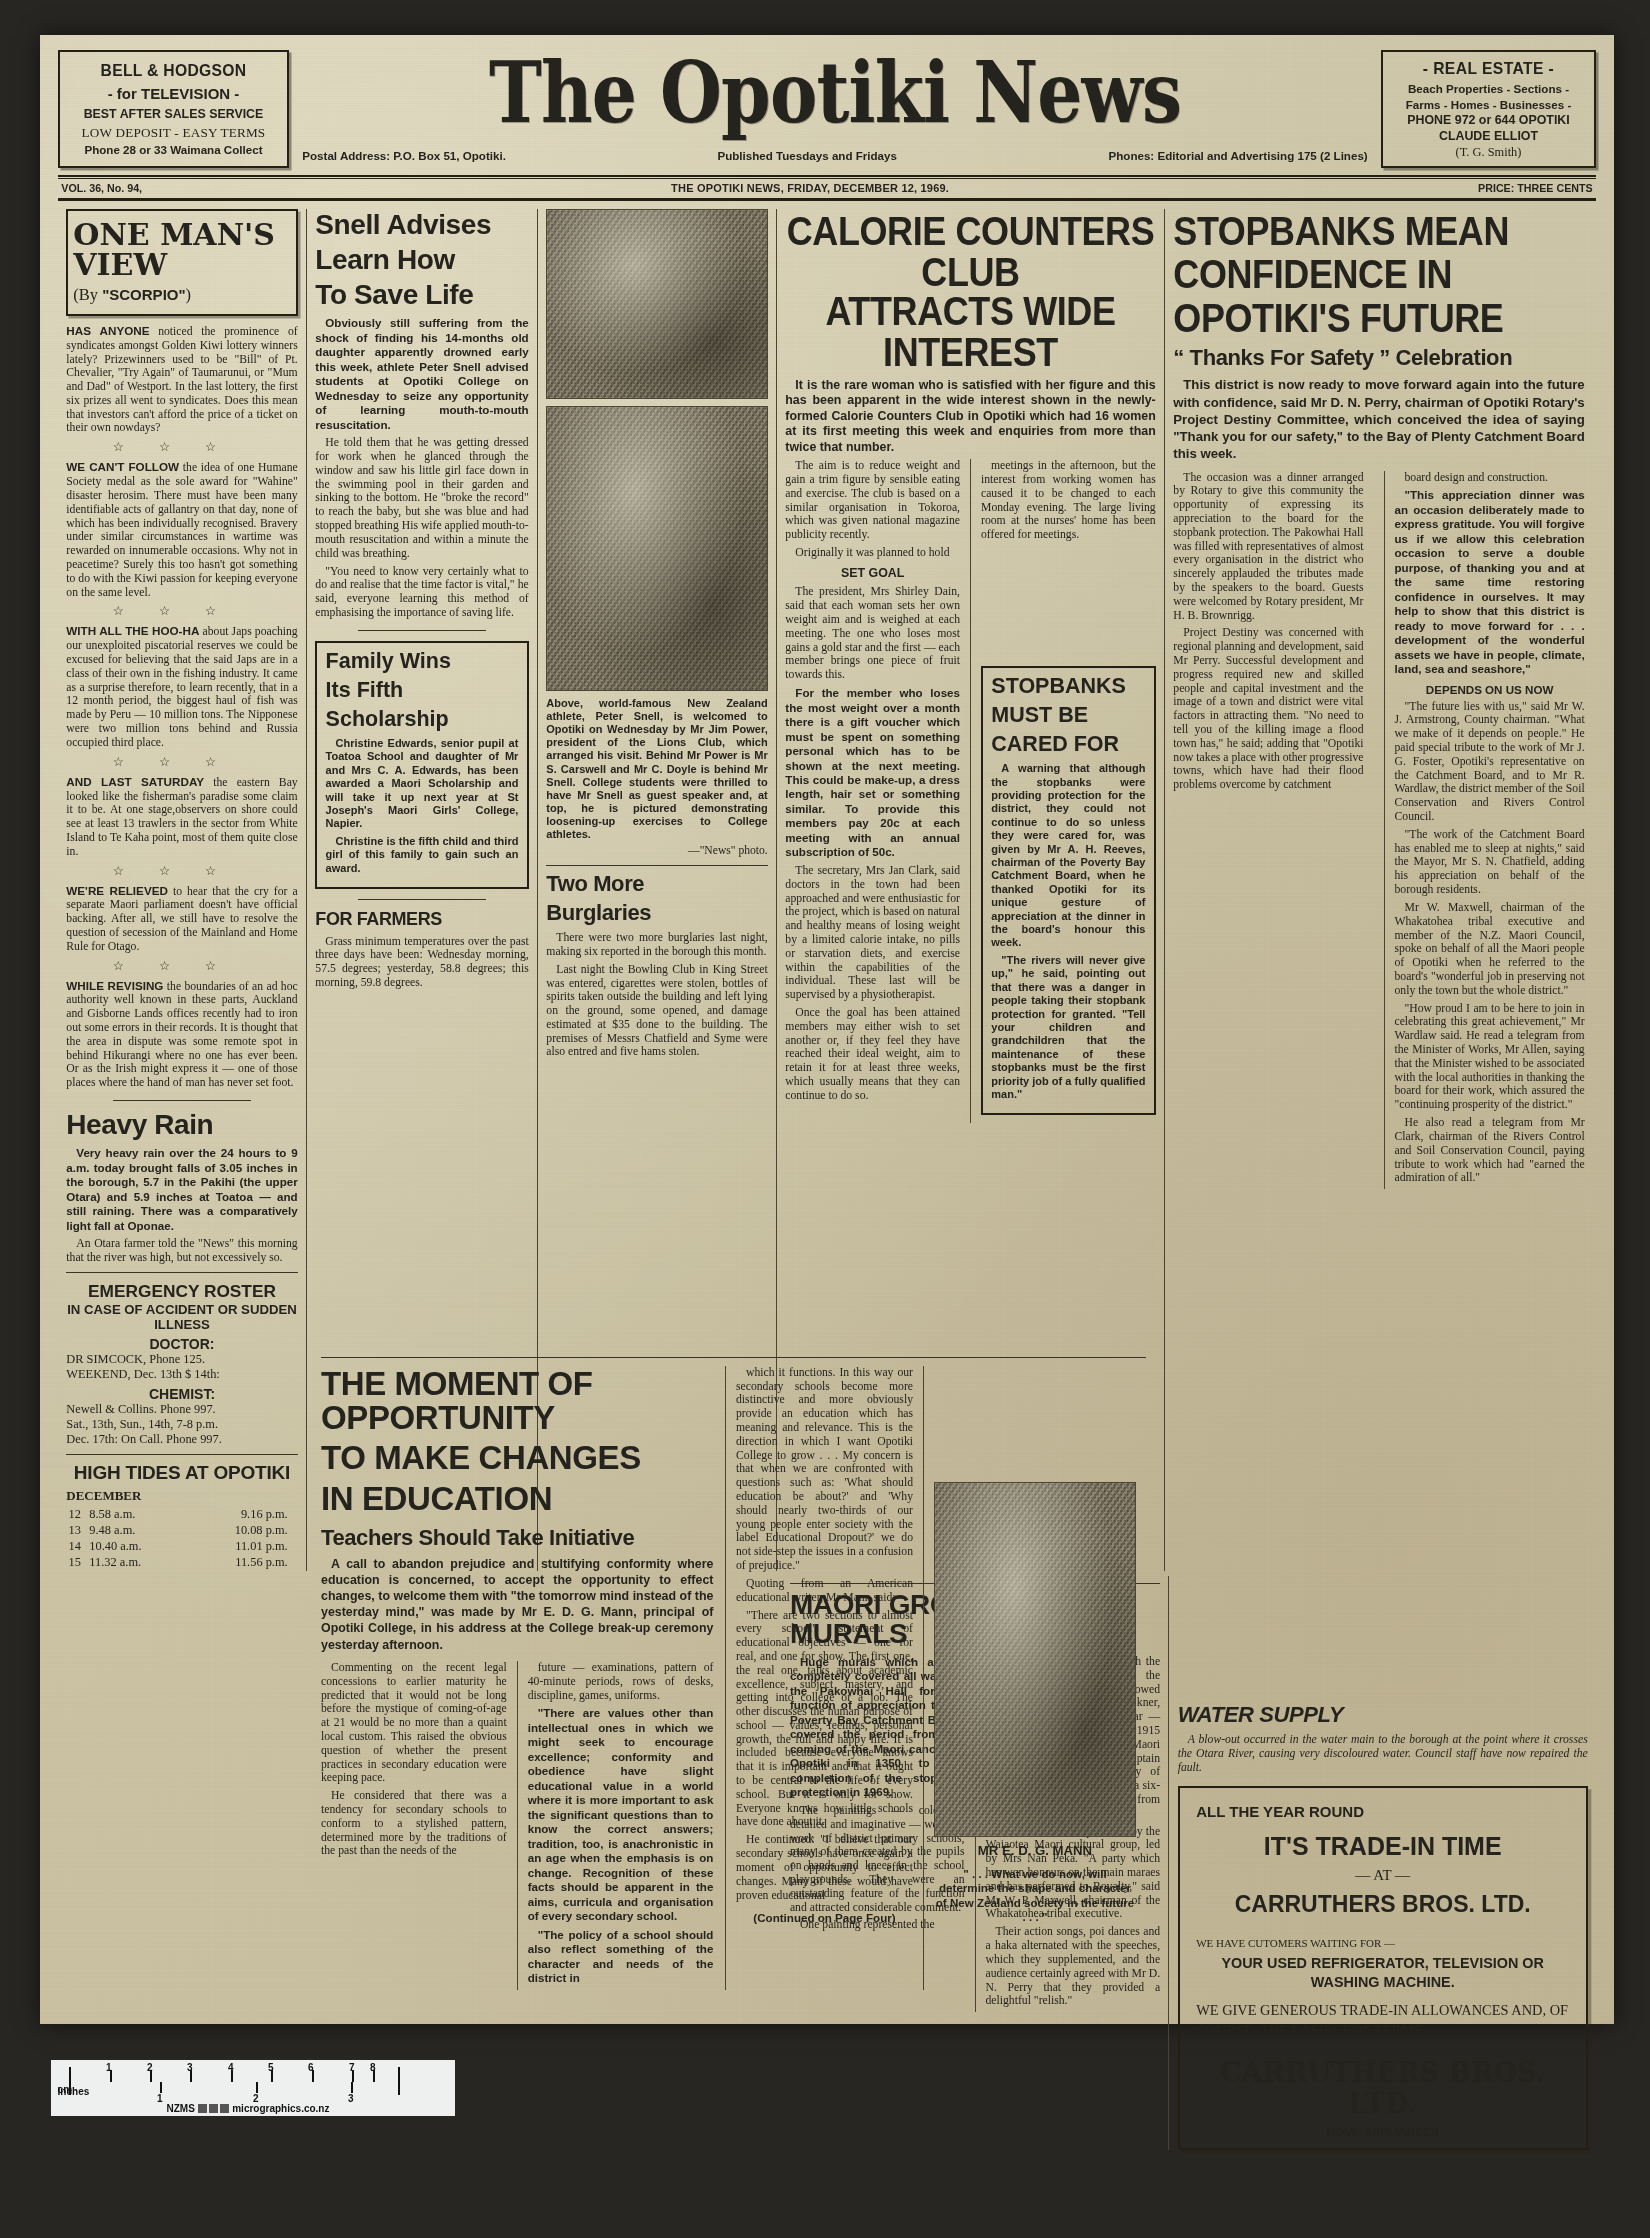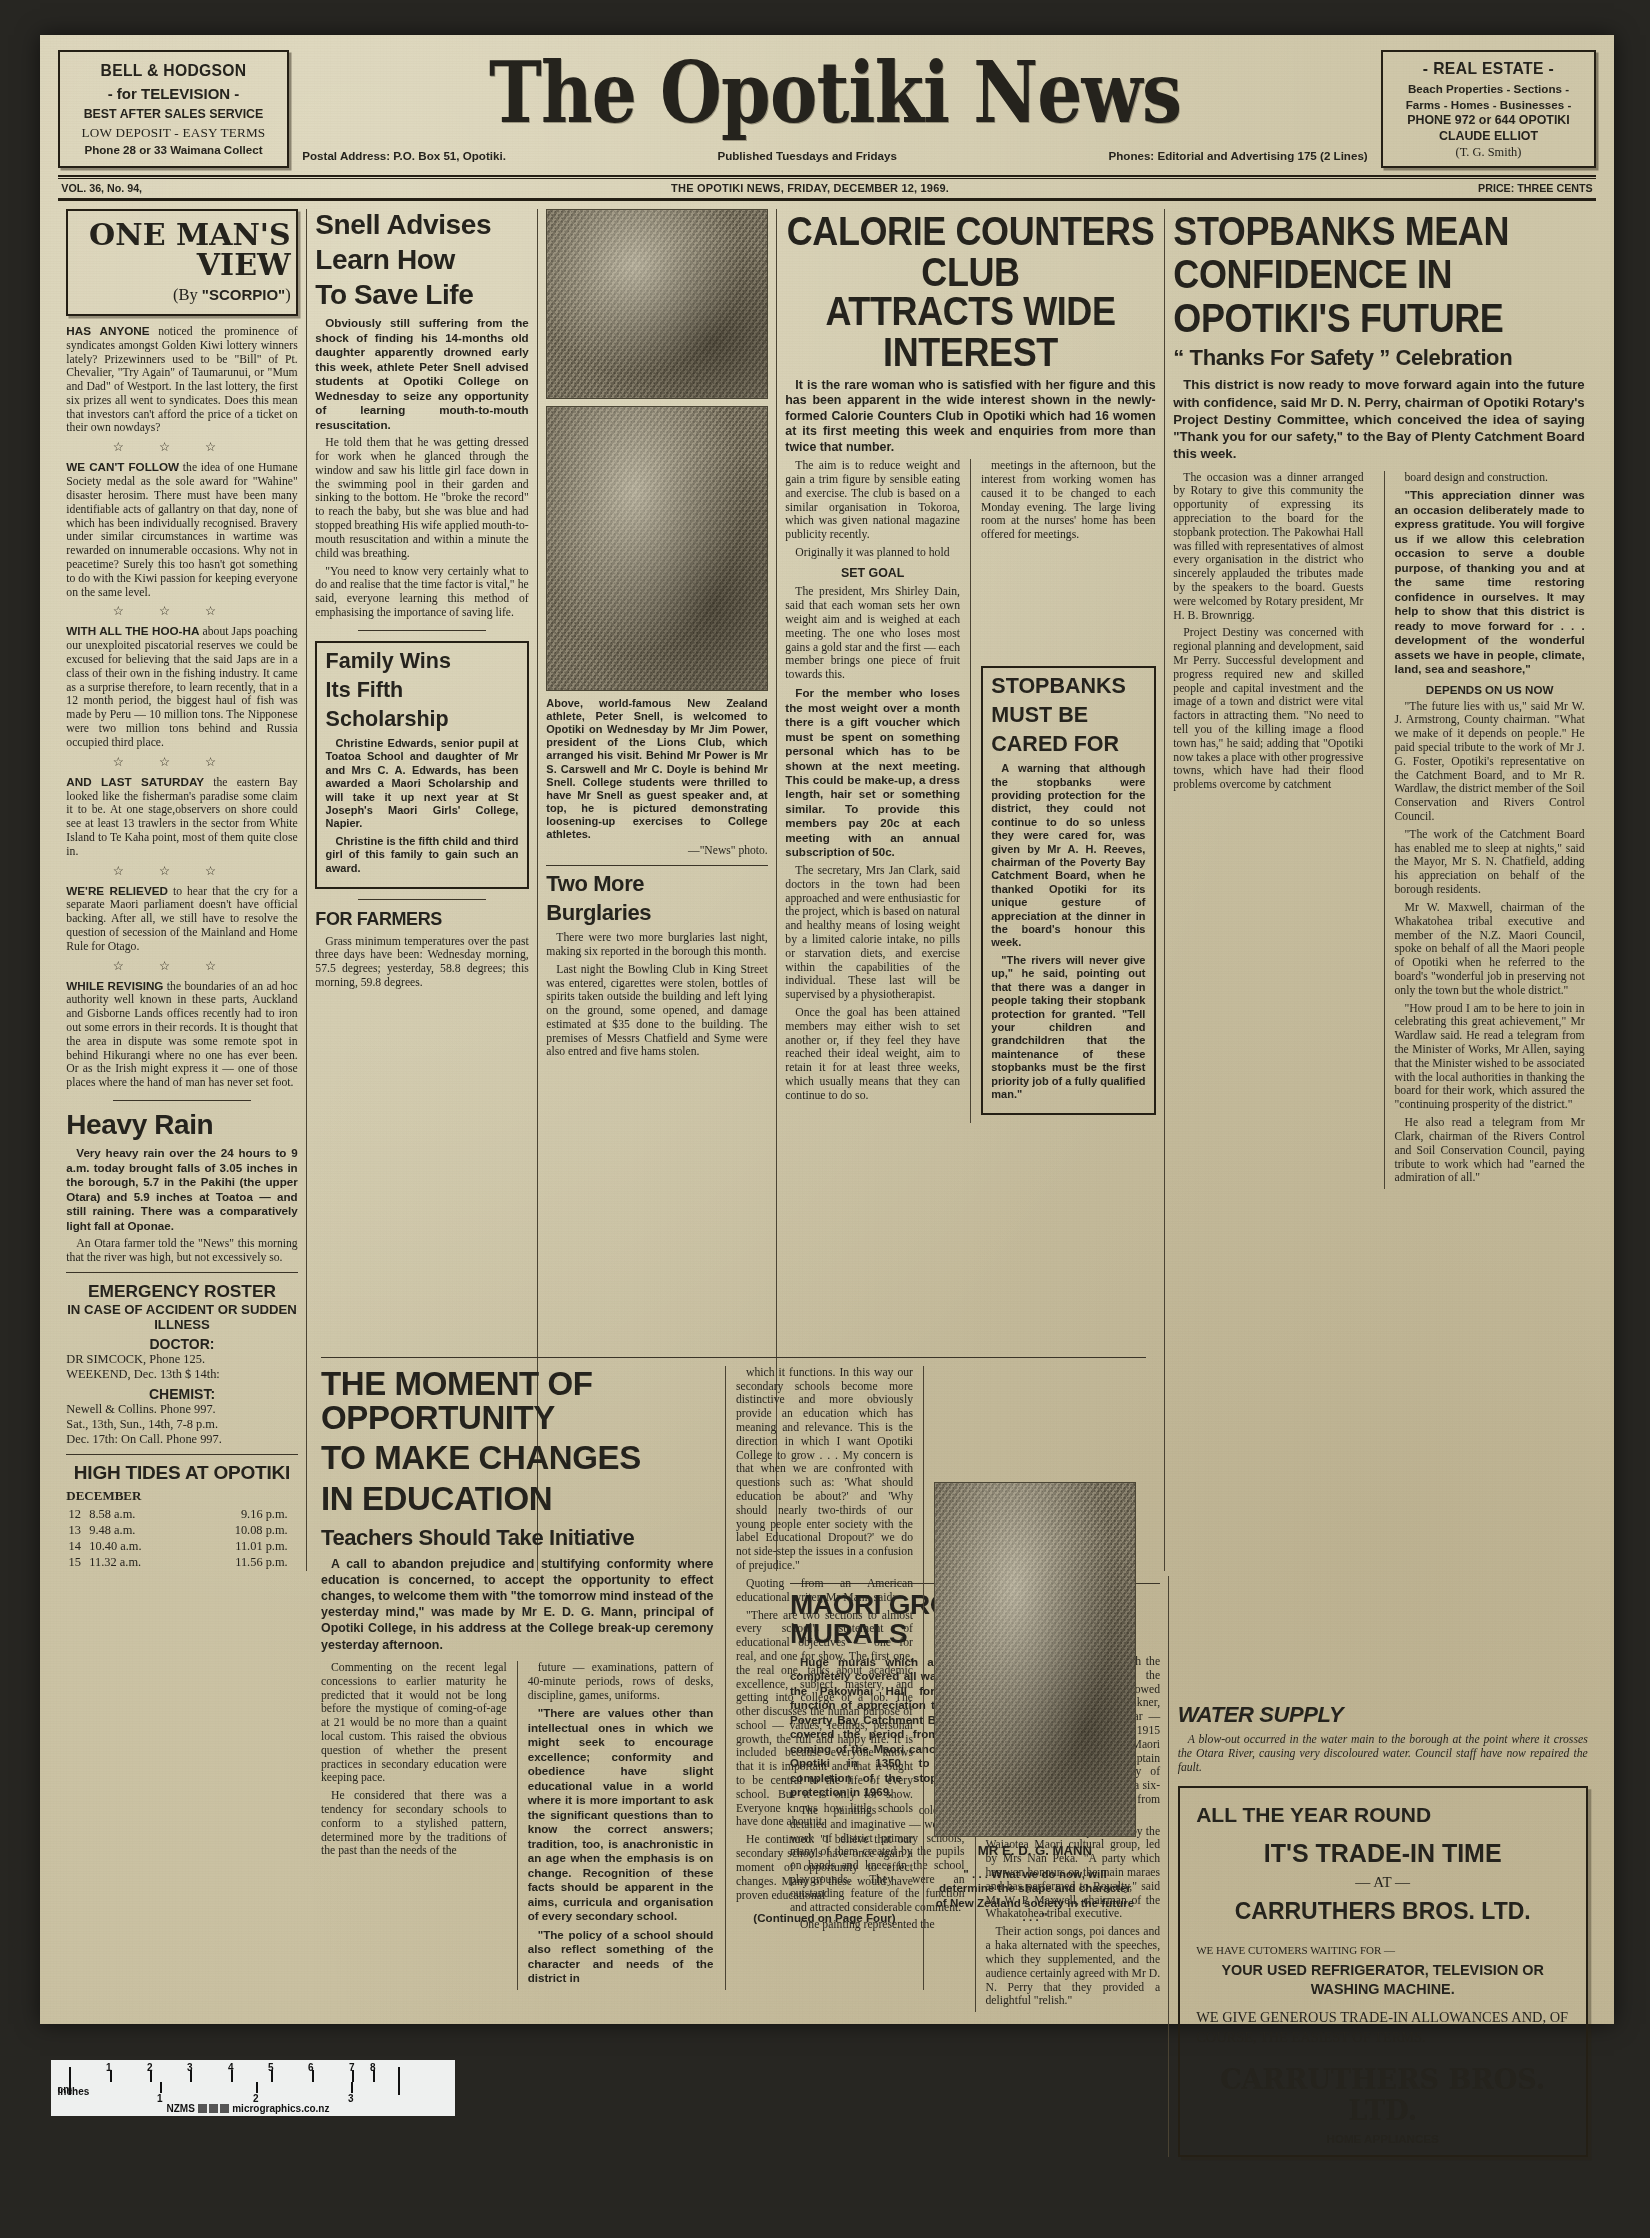--- a/index.html
+++ b/index.html
@@ -80,21 +80,21 @@
   p { margin:0 0 4.1px; font-size:11.7px; line-height:1.18; text-align:justify;
       hyphens:auto; -webkit-hyphens:auto; }
   p.lead { font-family:"Liberation Sans",sans-serif; font-weight:bold; font-size:11.6px; line-height:1.25; }
   p.ind { text-indent:10px; }
   .bold-run { font-family:"Liberation Sans",sans-serif; font-weight:bold; }
   .sub2 { display:flex; gap:10px; }
   .sub2 > div { flex:1; }
   .hr { border:0; border-top:1.2px solid #3a3428; margin:7.4px 0; }
   .hr-short { border:0; border-top:1.7px solid #3a3428; width:60%; margin:10px auto; }
 
-  .boxhd { border:2.5px double #241f15; padding:8.3px 5px; text-align:right; margin-bottom:8.3px;
+  .boxhd { border:2.5px double #241f15; padding:8.3px 5px; text-align:left; margin-bottom:8.3px;
     box-shadow:2.5px 2.5px 0 rgba(40,33,20,.4); }
   .boxhd .t1 { font-family:"DejaVu Serif",serif; font-weight:bold; font-size:30px; line-height:1.0; }
   .boxhd .t2 { font-family:"Liberation Serif",serif; font-size:16.5px; margin-top:5.8px; }
   .boxhd .t2 b { font-family:"Liberation Sans",sans-serif; font-size:15px; }
 
   .stars { text-align:center; letter-spacing:35px; font-size:12.4px; margin:4.1px 0 5px; color:#3a3428; }
 
   .photo { background:
       repeating-linear-gradient(125deg,#8e8672 0 2.5px,#6c6554 2.5px 5px),
       linear-gradient(180deg,#9b937c,#6f6856);
@@ -121,21 +121,21 @@
   .roster-t { font-size:12.4px; text-align:left; line-height:1.2; }
   .tide-h { font-family:"Liberation Sans",sans-serif; font-weight:bold; font-size:19px; text-align:center; letter-spacing:-0.2px; }
   .tide-m { font-family:Liberation Serif, serif; font-weight:bold; font-size:13px; margin:3.3px 0 2.5px; }
   .tide-row { display:flex; font-size:12.4px; line-height:1.3; }
   .tide-row .d { width:23px; text-align:right; padding-right:8.3px; }
   .tide-row .am { width:81px; }
   .tide-row .pm { flex:1; text-align:right; padding-right:10px; }
 
   .ad2 { border:2.5px solid #241f15; padding:15px 16.5px 10px; margin-top:11.6px;
     box-shadow:3.3px 3.3px 0 rgba(40,33,20,.35); }
-  .ad2 .a1 { font-family:"Liberation Sans",sans-serif; font-weight:bold; font-size:21px; }
+  .ad2 .a1 { font-family:"Liberation Sans",sans-serif; font-weight:bold; font-size:15px; }
   .ad2 .a2 { font-family:"Liberation Sans",sans-serif; font-weight:bold; font-size:25px; text-align:center; margin:11.6px 0 6.6px; }
   .ad2 .a3 { text-align:center; font-size:15px; margin-bottom:6.6px; }
   .ad2 .a4 { font-family:"Liberation Sans",sans-serif; font-weight:bold; font-size:23px; text-align:center; margin-bottom:18px; }
   .ad2 .a5 { font-size:11px; line-height:1.35; margin:0 0 3.3px; text-align:left; }
   .ad2 .a6 { font-family:"Liberation Sans",sans-serif; font-weight:bold; font-size:14.4px; line-height:1.3; text-align:center; margin:0 0 10px; }
   .ad2 .a7 { font-size:14.4px; line-height:1.35; text-align:left; margin:0 0 16.5px; }
   .ad2 .a8 { font-family:"DejaVu Serif",serif; font-weight:bold; font-size:27px; text-align:center; }
   .ad2 .a9 { font-family:"Liberation Sans",sans-serif; font-weight:bold; font-size:11.6px; text-align:center; margin-top:6.6px; }
 
   .continued { font-family:"Liberation Sans",sans-serif; font-weight:bold; font-size:11.6px; text-align:center; margin-top:8.3px; }

